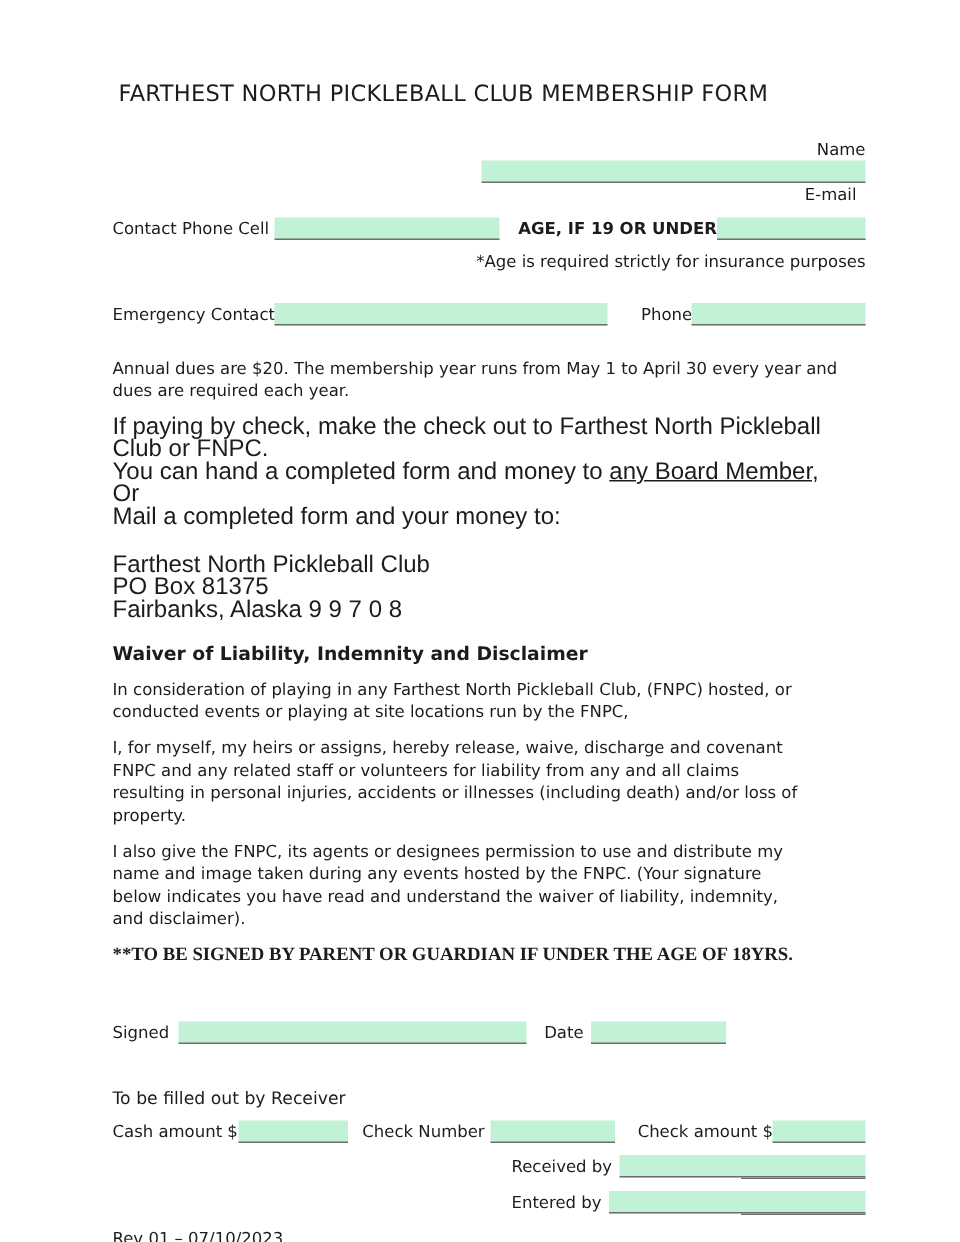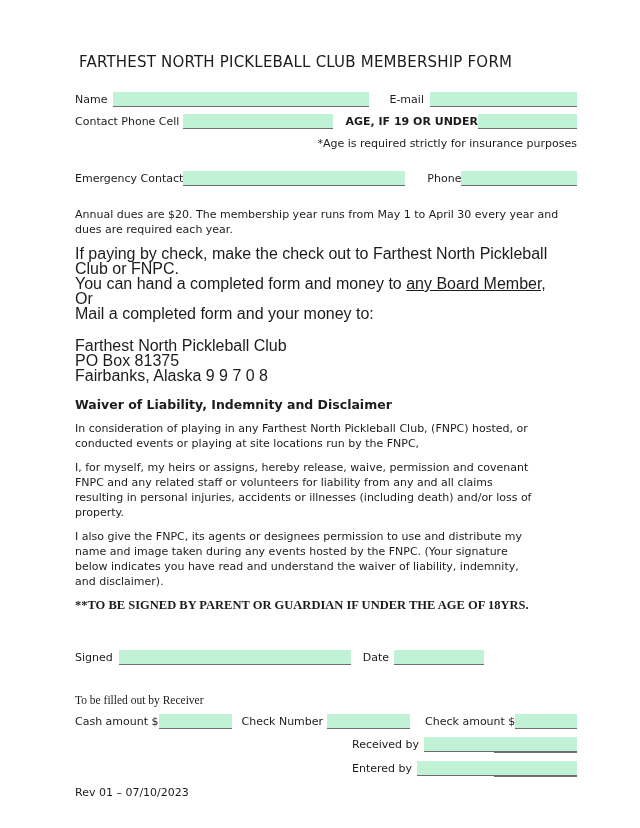--- a/index.html
+++ b/index.html
@@ -22,21 +22,21 @@
   .bold { font-weight: bold; }
 
   .field {
     display: inline-block;
     height: 15px;
     background: #c2f2d6;
     border-bottom: 1px solid #6e6e6e;
   }
   .grow { flex: 1; }
 
-  .row-name { margin-bottom: 7px; }
+  .row-name { margin-bottom: 7px; flex-direction: column; }
   .row-name .f-name { width: 256px; margin-left: 6px; }
   .row-name .l-email { margin-left: 20px; margin-right: 6px; }
 
   .row-cell { margin-bottom: 7px; }
   .row-cell .f-cell { width: 150px; margin-left: 4px; }
   .row-cell .l-age { margin-left: 12px; }
 
   .age-note { font-size: 11px; line-height: 15px; text-align: right; margin-bottom: 20px; }
 
   .row-emerg .f-emerg { width: 222px; }
@@ -57,31 +57,31 @@
     font-family: "Liberation Serif", serif;
     font-size: 12.5px; font-weight: bold;
     margin-top: 9px;
   }
 
   .row-signed { margin-top: 37px; }
   .row-signed .f-signed { width: 232px; margin-left: 6px; }
   .row-signed .l-date { margin-left: 12px; }
   .row-signed .f-date { width: 90px; margin-left: 5px; }
 
-  .receiver-heading { font-size: 11.5px; margin-top: 29px; font-family: Liberation Serif, serif; }
+  .receiver-heading { font-size: 11.5px; margin-top: 29px; }
 
   .row-cash { margin-top: 8px; }
   .row-cash .f-cash { width: 73px; }
   .row-cash .l-checknum { margin-left: 10px; }
   .row-cash .f-checknum { width: 83px; margin-left: 4px; }
   .row-cash .l-checkamt { margin-left: 15px; }
 
   .row-2col { margin-top: 8px; height: 16px; flex-direction: column; }
   .row-2col .f-left { width: 83px; margin-left: 4px; }
-  .right-col { position: absolute; left: 277px; top: 0; right: 0; display: flex; align-items: flex-start; }
+  .right-col { position: absolute; left: 266px; top: 0; right: 0; display: flex; align-items: flex-start; }
   .right-col .field { margin-left: 5px; }
   .f-rightby { flex: 1; }
 
   .rev { font-size: 11px; margin-top: 9px; }
 </style>
 </head>
 <body>
 
 <div class="page">
 
@@ -121,21 +121,21 @@
   </div>
 
   <div class="para-lib address">Farthest North Pickleball Club
 PO Box 81375
 Fairbanks, Alaska   9 9 7 0 8</div>
 
   <div class="waiver-heading">Waiver of Liability, Indemnity and Disclaimer</div>
 
   <div class="para">In consideration of playing in any Farthest North Pickleball Club, (FNPC) hosted, or
 conducted events or playing at site locations run by the FNPC,</div>
-  <div class="para">I, for myself, my heirs or assigns, hereby release, waive, permission and covenant
+  <div class="para">I, for myself, my heirs or assigns, hereby release, waive, discharge and covenant
 FNPC and any related staff or volunteers for liability from any and all claims
 resulting in personal injuries, accidents or illnesses (including death) and/or loss of
 property.</div>
   <div class="para">I also give the FNPC, its agents or designees permission to use and distribute my
 name and image taken during any events hosted by the FNPC. (Your signature
 below indicates you have read and understand the waiver of liability, indemnity,
 and disclaimer).</div>
 
   <div class="guardian-note">**TO BE SIGNED BY PARENT OR GUARDIAN IF UNDER THE AGE OF 18YRS.</div>
 

